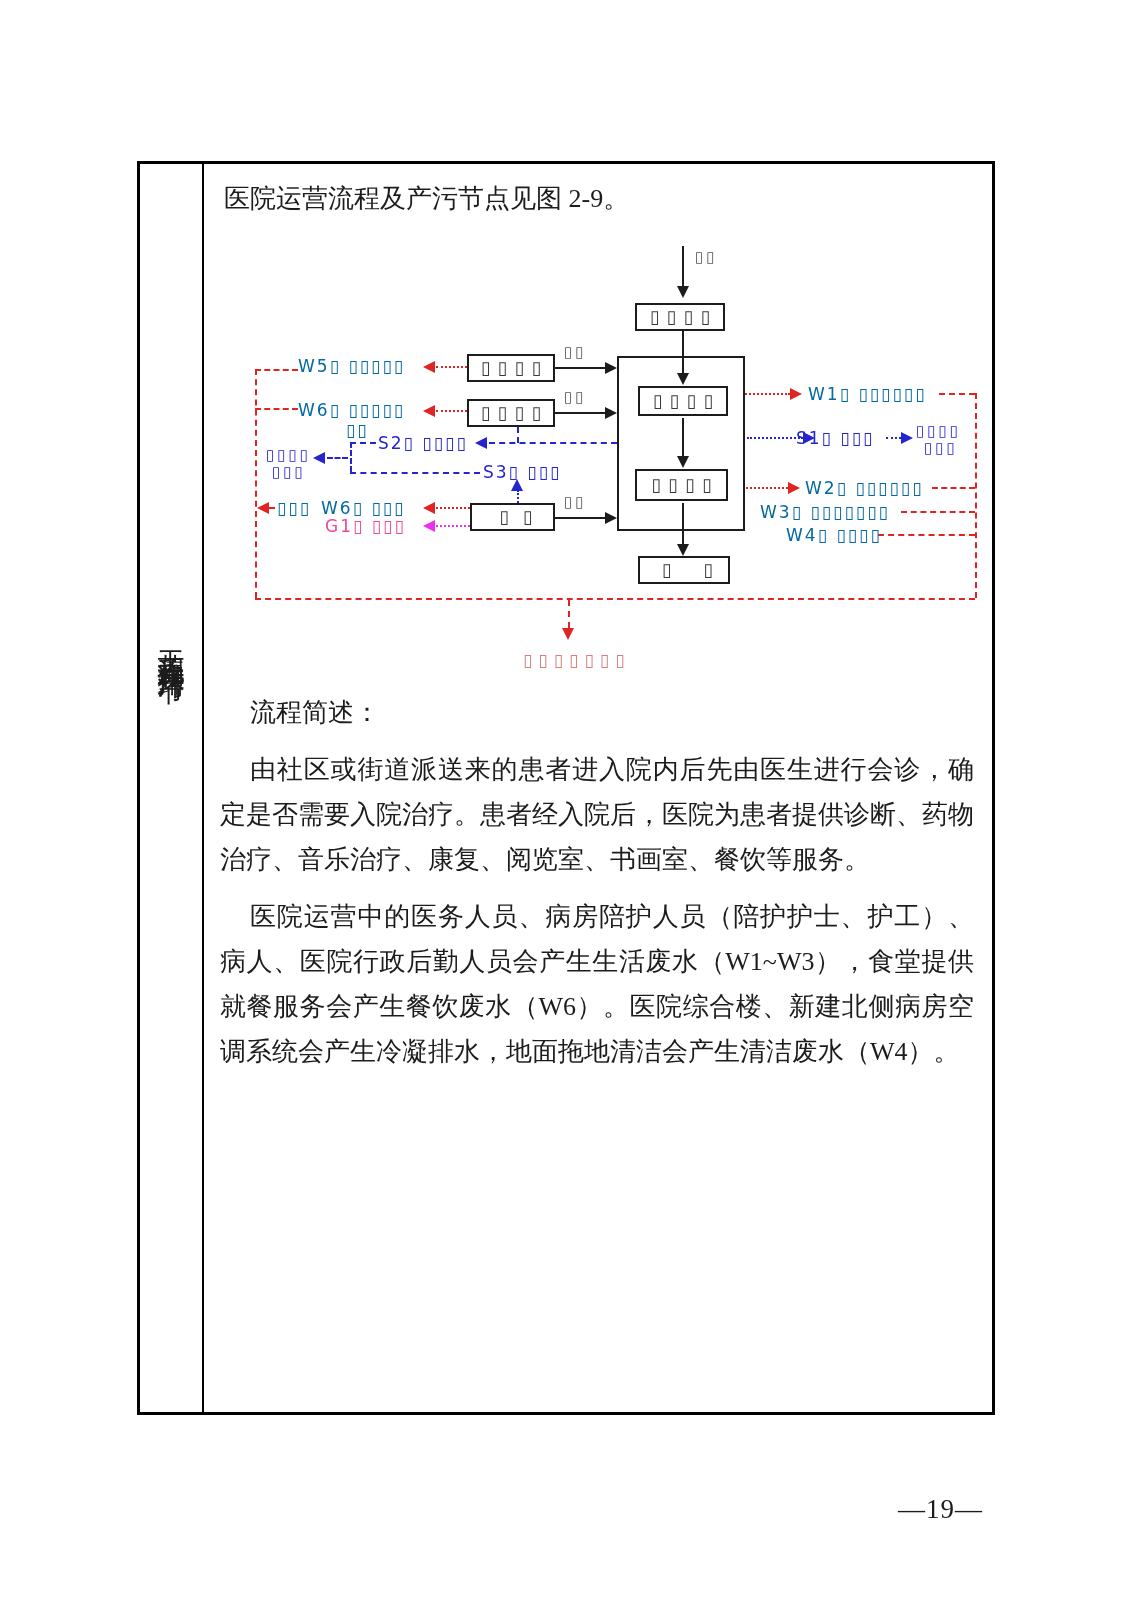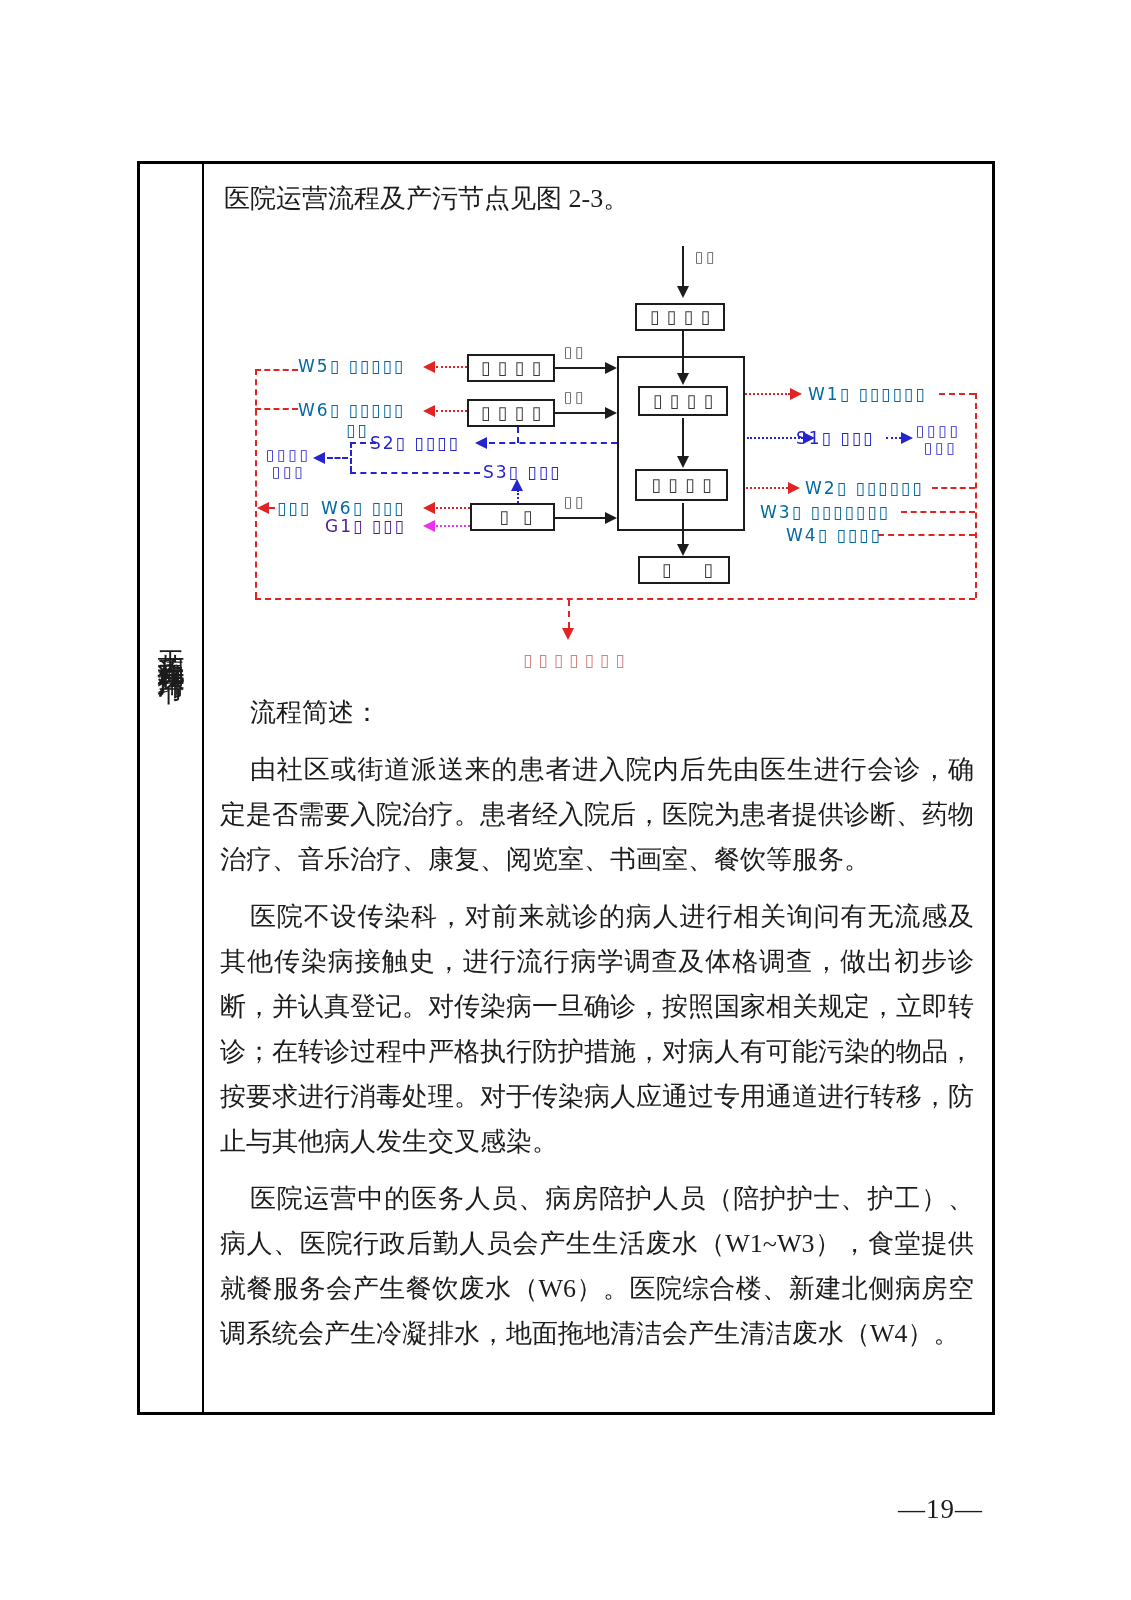--- a/index.html
+++ b/index.html
@@ -29,21 +29,21 @@
   .mag-b{border-color:#ee30ee !important;}
   .ah{position:absolute;width:0;height:0;z-index:4;}
   .ah-r{border-top:6px solid transparent;border-bottom:6px solid transparent;border-left:12px solid #1c1c1c;}
   .ah-l{border-top:6px solid transparent;border-bottom:6px solid transparent;border-right:12px solid #1c1c1c;}
   .ah-d{border-left:6px solid transparent;border-right:6px solid transparent;border-top:12px solid #1c1c1c;}
   .ah-u{border-left:6px solid transparent;border-right:6px solid transparent;border-bottom:12px solid #2525cf;}
   .ah-red-l{border-right-color:#e02424;} .ah-red-r{border-left-color:#e02424;} .ah-red-d{border-top-color:#e02424;}
   .ah-blue-l{border-right-color:#2525cf;} .ah-blue-r{border-left-color:#2525cf;}
   .ah-mag-l{border-right-color:#ee30ee;}
   .flabel{position:absolute;font-size:17px;letter-spacing:2px;white-space:nowrap;line-height:18px;z-index:5;}
-  .tred{color:#0369a1;} .tblue{color:#2525cf;} .tmag{color:#4c1d95;} .tdark{color:#555;}
+  .tred{color:#0369a1;} .tblue{color:#2525cf;} .tmag{color:#ec4899;} .tdark{color:#555;}
   .tsm{font-size:15px;letter-spacing:3px;}
   .tlight{color:#d97d7d;letter-spacing:6px;}
   .gap-wide{word-spacing:26px;} .gap-mid{word-spacing:8px;}
   
   .caption{margin-top:8px;height:40px;line-height:40px;text-align:center;font-weight:bold;font-size:27px;}
   .bodytext{margin-top:14px;font-size:26px;line-height:45px;text-align:justify;}
   .bodytext p{margin:12px;text-indent:30px;}
   .lead{margin:0;text-indent:30px;}
   .pagenum{position:absolute;left:898px;top:1494px;font-size:27px;letter-spacing:1px;}
 </style>
@@ -51,21 +51,21 @@
 <body>
 
 <div class="page">
   <div class="frame">
 
     <div class="rowheader">
       <span class="vtext">工艺流程和产排污环节</span>
     </div>
 
     <div class="content">
-      <p class="intro">医院运营流程及产污节点见图 2-3。</p>
+      <p class="intro">医院运营流程及产污节点见图 2-9。</p>
 
       <div class="chart">
 
         <span class="flabel tdark tsm" style="left:487px;top:12px;">▯▯</span>
         <div class="vline" style="left:474px;top:10px;height:40px;"></div>
         <div class="ah ah-d" style="left:469px;top:50px;"></div>
         <div class="box" style="left:427px;top:67px;width:90px;height:28px;">▯▯▯▯</div>
         <div class="vline" style="left:474px;top:95px;height:42px;"></div>
         <div class="ah ah-d" style="left:469px;top:137px;"></div>
         <div class="bigbox" style="left:409px;top:120px;width:128px;height:175px;"></div>
@@ -101,21 +101,21 @@
         <span class="flabel tred" style="left:138px;top:185px;">▯▯</span>
         <div class="dot-h" style="left:228px;top:174px;width:31px;"></div>
         <div class="ah ah-l ah-red-l" style="left:215px;top:169px;"></div>
         <div class="dash-h" style="left:47px;top:172px;width:43px;"></div>
 
         <div class="dash-v" style="left:47px;top:133px;height:229px;"></div>
 
         <div class="dash-v blue-b" style="left:309px;top:191px;height:16px;"></div>
         <div class="dash-h blue-b" style="left:281px;top:206px;width:128px;"></div>
         <div class="ah ah-l ah-blue-l" style="left:267px;top:201px;"></div>
-        <span class="flabel tblue" style="left:162px;top:198px;text-align:right;">S2▯ ▯▯▯▯</span>
+        <span class="flabel tblue" style="left:170px;top:198px;text-align:right;">S2▯ ▯▯▯▯</span>
         <div class="dash-h blue-b" style="left:142px;top:206px;width:26px;"></div>
         <div class="dash-v blue-b" style="left:142px;top:206px;height:30px;"></div>
         <div class="dash-h blue-b" style="left:119px;top:221px;width:21px;"></div>
         <div class="ah ah-l ah-blue-l" style="left:105px;top:216px;"></div>
         <span class="flabel tblue tsm" style="left:58px;top:210px;">▯▯▯▯</span>
         <span class="flabel tblue tsm" style="left:64px;top:227px;">▯▯▯</span>
         <div class="dash-h blue-b" style="left:142px;top:236px;width:130px;"></div>
         <span class="flabel tblue" style="left:275px;top:227px;">S3▯ ▯▯▯</span>
         <div class="ah ah-u" style="left:303px;top:243px;"></div>
         <div class="dot-v" style="left:309px;top:254px;height:13px;"></div>
@@ -158,20 +158,19 @@
         <div class="dash-h" style="left:47px;top:362px;width:720px;"></div>
         <div class="dash-v" style="left:360px;top:364px;height:28px;"></div>
         <div class="ah ah-d ah-red-d" style="left:354px;top:392px;"></div>
         <span class="flabel tlight" style="left:315px;top:415px;">▯▯▯▯▯▯▯</span>
       </div>
 
 
       <div class="bodytext">
         <p class="lead">流程简述：</p>
         <p>由社区或街道派送来的患者进入院内后先由医生进行会诊，确定是否需要入院治疗。患者经入院后，医院为患者提供诊断、药物治疗、音乐治疗、康复、阅览室、书画室、餐饮等服务。</p>
-        <p>医院不设传染科，对前来就诊的病人进行相关询问有无流感及其他传染病接触史，进行流行病学调查及体格调查，做出初步诊断，并认真登记。对传染病一旦确诊，按照国家相关规定，立即转诊；在转诊过程中严格执行防护措施，对病人有可能污染的物品，按要求进行消毒处理。对于传染病人应通过专用通道进行转移，防止与其他病人发生交叉感染。</p>
         <p>医院运营中的医务人员、病房陪护人员（陪护护士、护工）、病人、医院行政后勤人员会产生生活废水（W1~W3），食堂提供就餐服务会产生餐饮废水（W6）。医院综合楼、新建北侧病房空调系统会产生冷凝排水，地面拖地清洁会产生清洁废水（W4）。</p>
       </div>
     </div>
   </div>
 
   <div class="pagenum">—19—</div>
 </div>
 
 </body></html>

